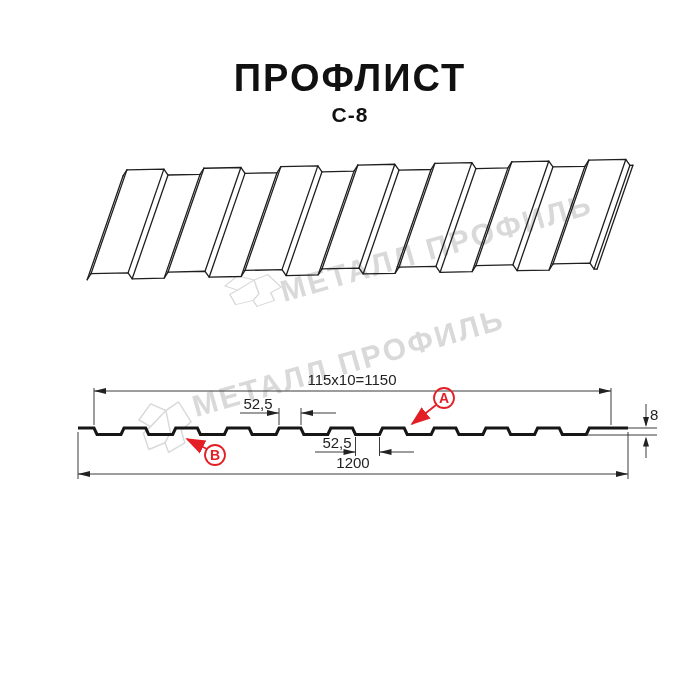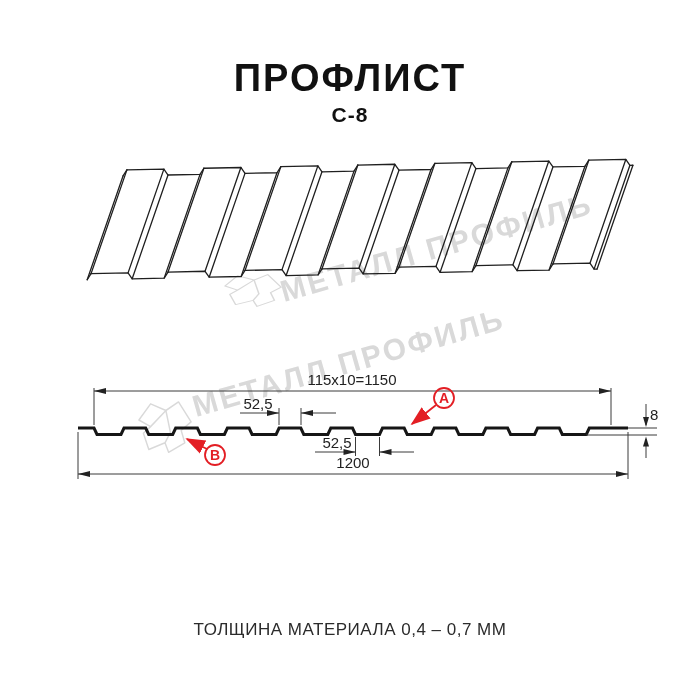--- a/index.html
+++ b/index.html
@@ -142,14 +142,13 @@
       </g>
 
       <g>
         <line class="red" x1="207" y1="449" x2="187" y2="439" marker-end="url(#redarr)"></line>
         <circle class="red" cx="215" cy="455" r="10"></circle>
         <text class="redtxt" x="215" y="460" text-anchor="middle">В</text>
       </g>
     </g>
   </svg>
 
-  <div class="footer">ТОЛЩИНА МАТЕРИАЛА 0,4 – 0,7 ММ</div>
 </div>
 
 </body></html>

